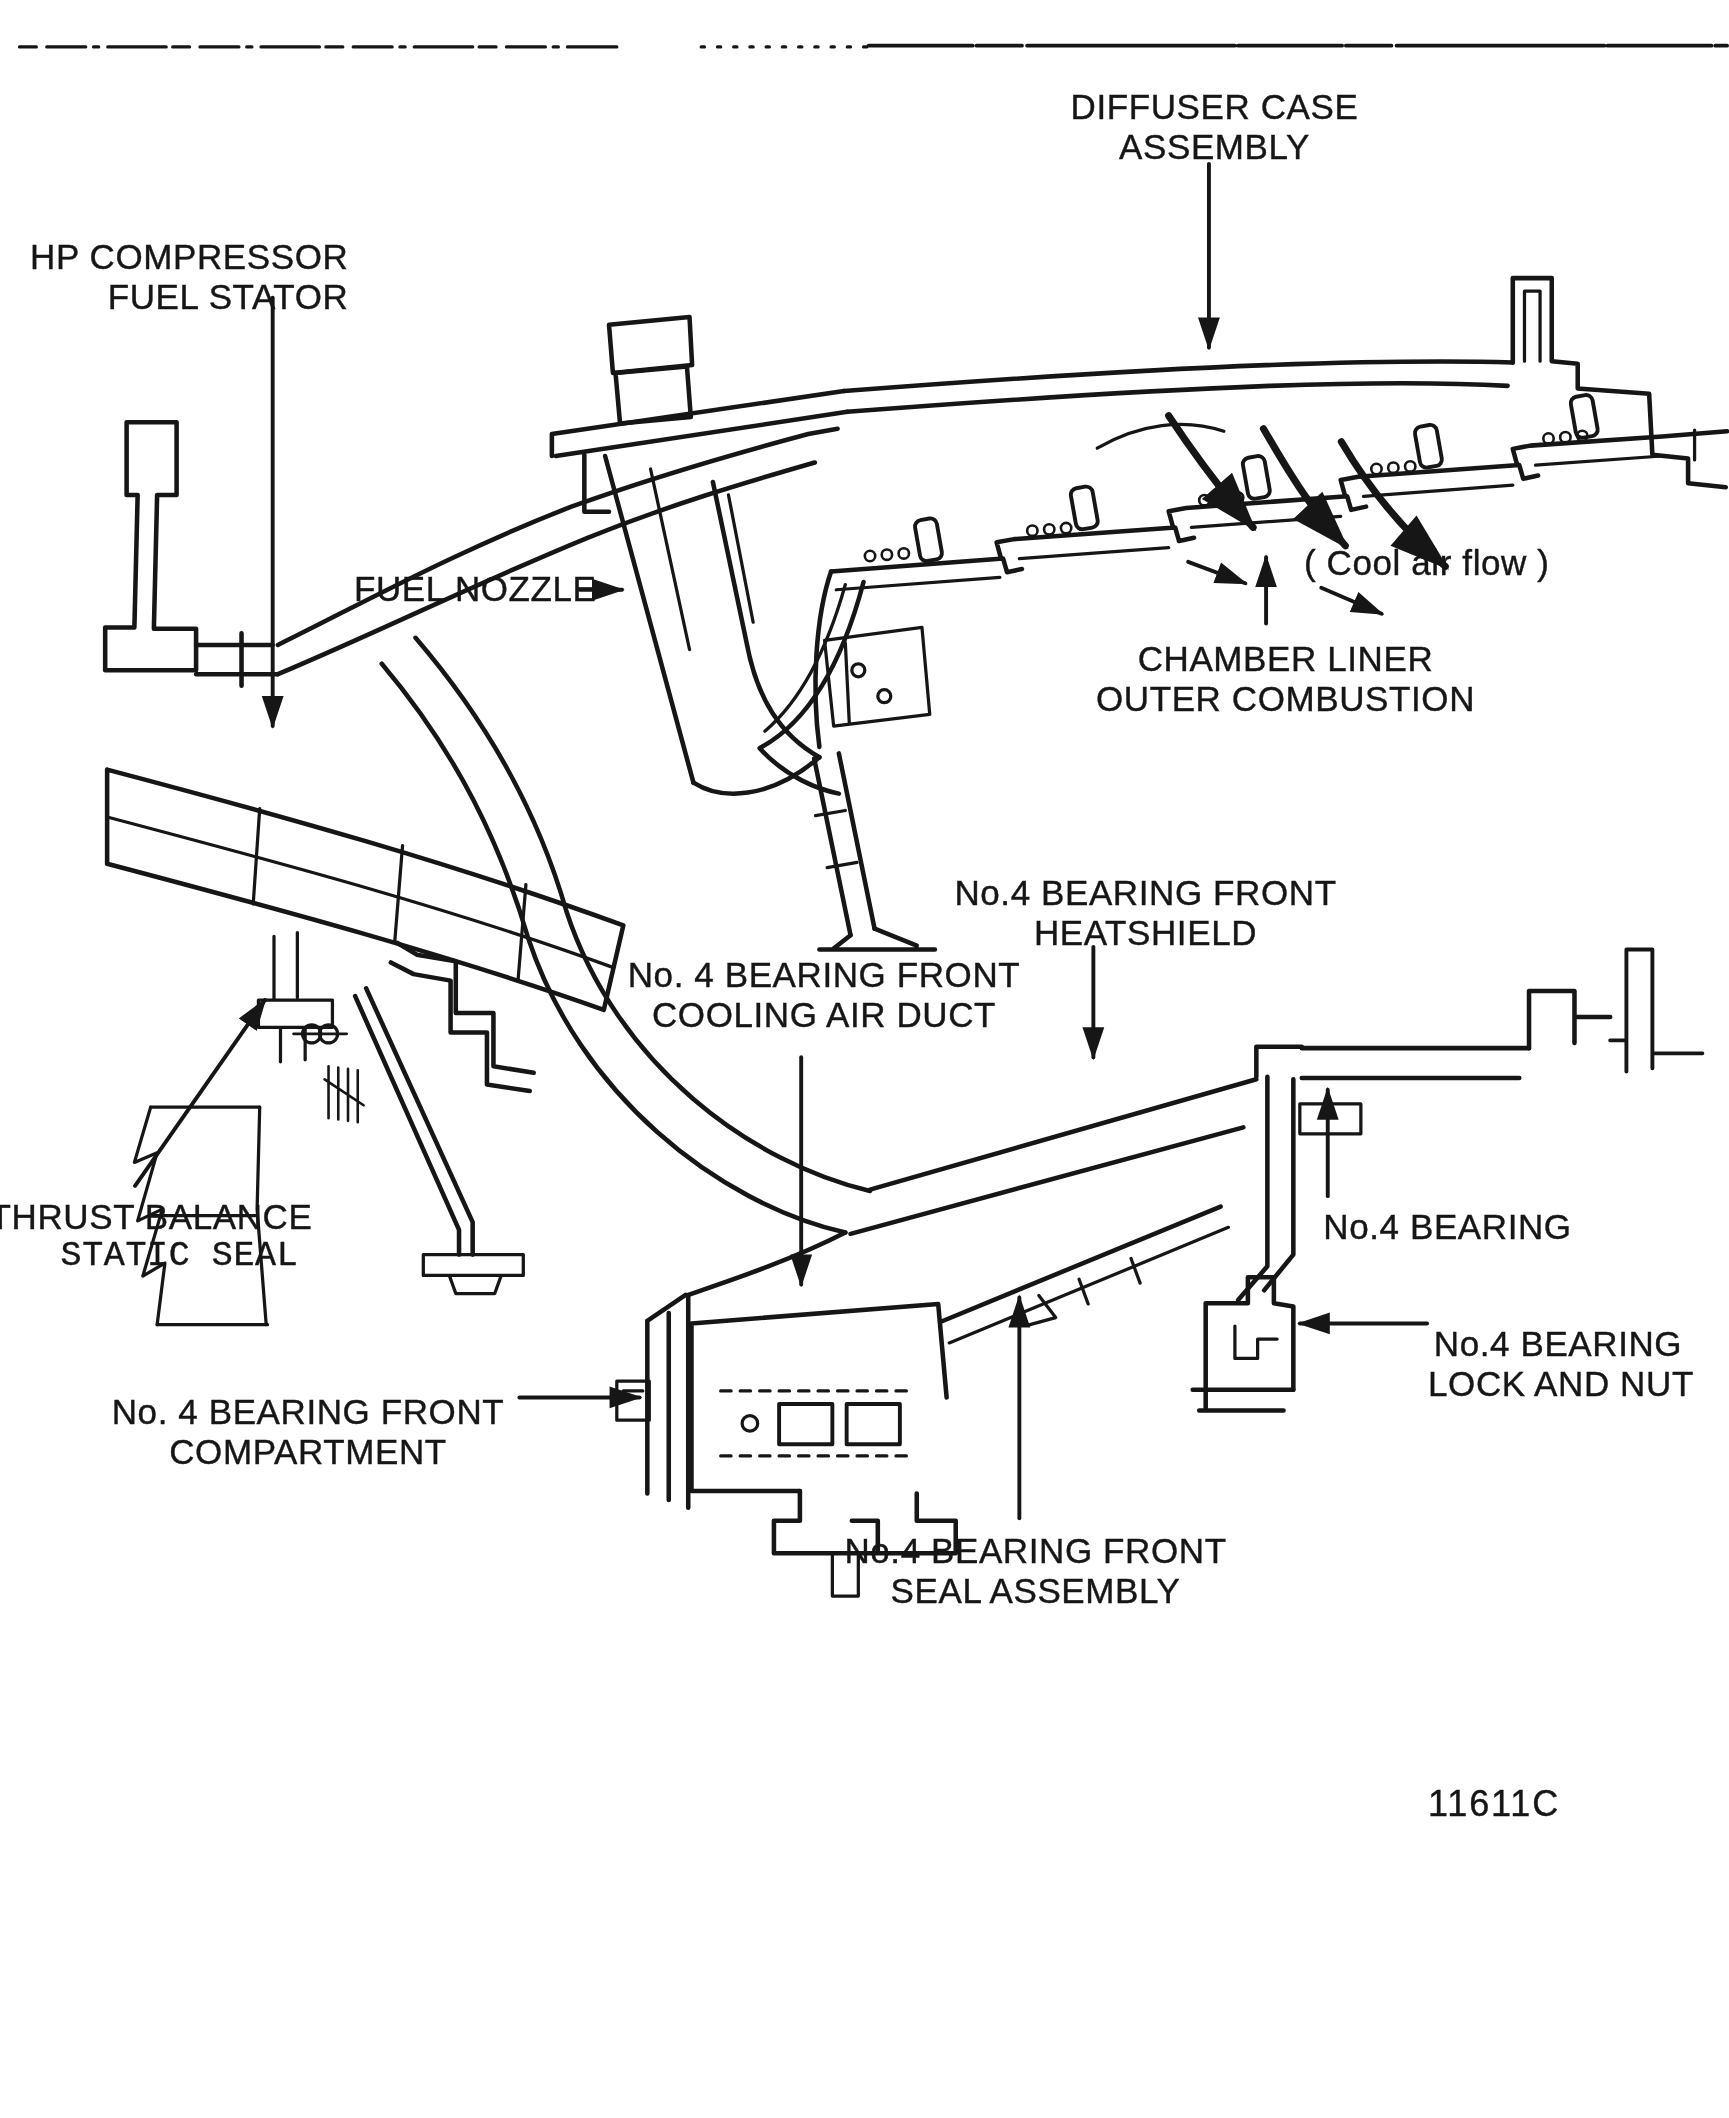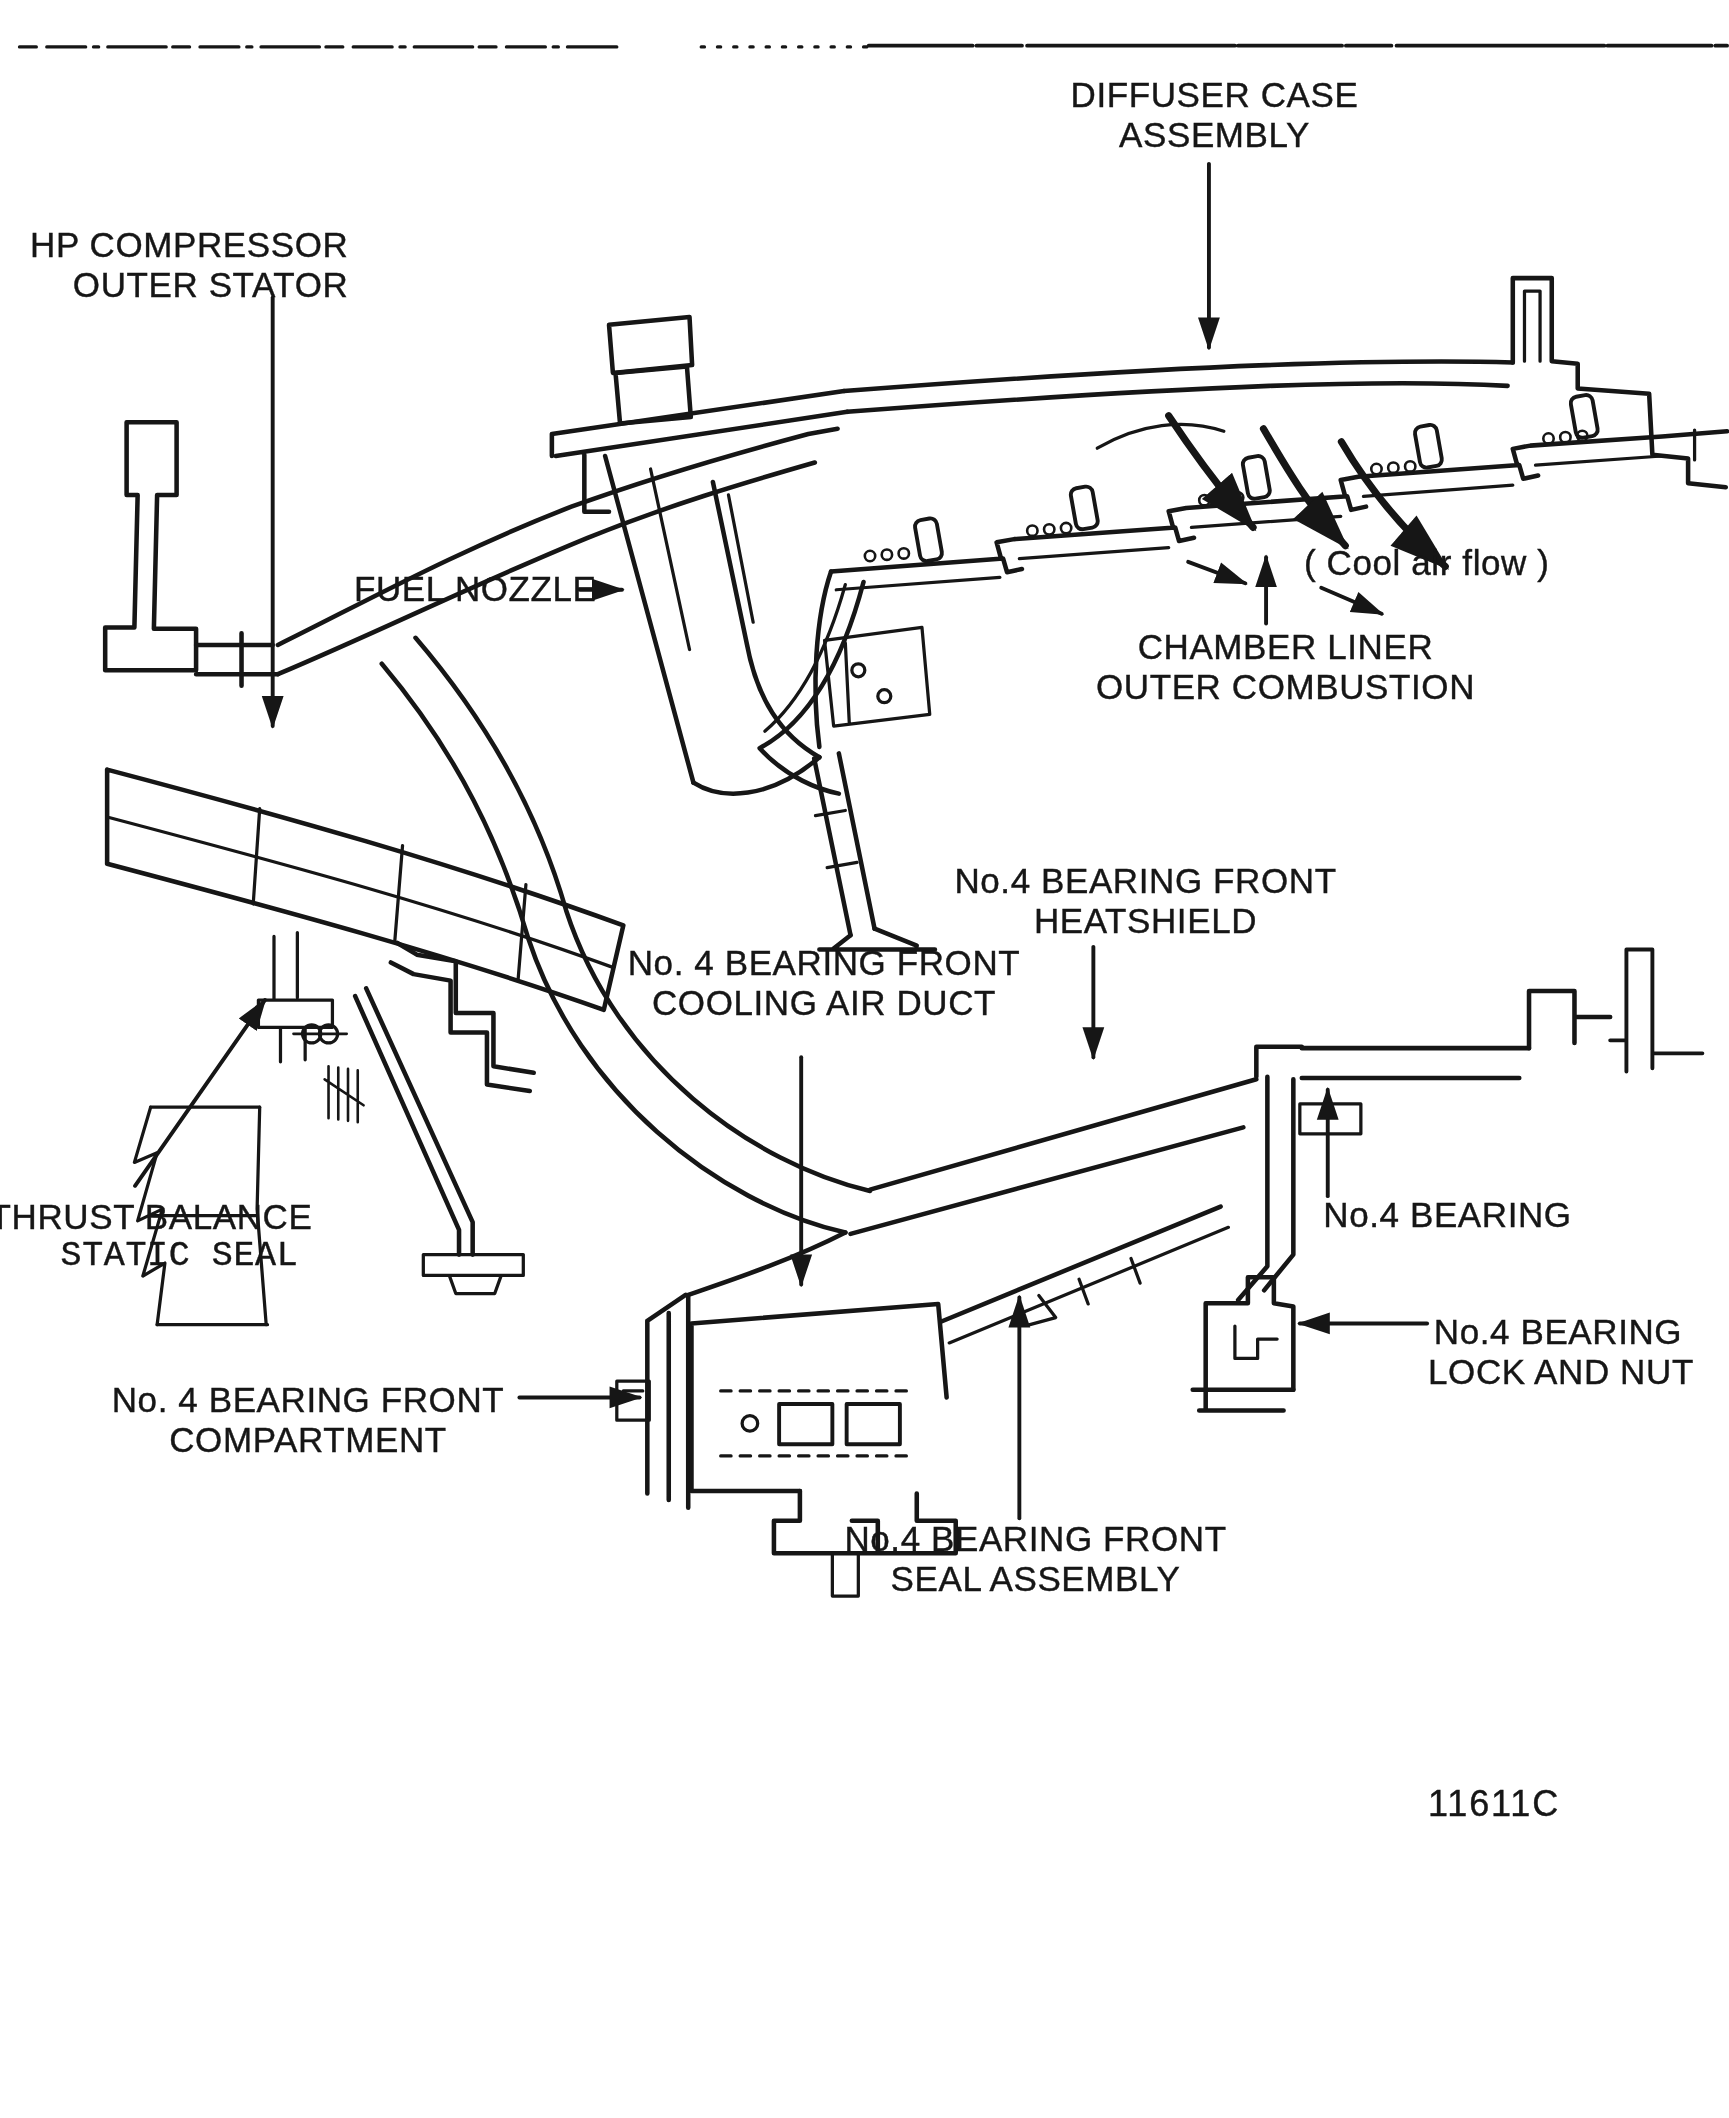--- a/index.html
+++ b/index.html
@@ -1,21 +1,21 @@
 <!DOCTYPE html>
 <html style="font-size:10.4px"><head>
 <meta charset="utf-8">
 <style>
   html,body{margin:0;padding:0;background:#fff;}
   #page{position:relative;width:1729px;height:2119px;background:#fff;overflow:hidden;
         font-family:"Liberation Sans",sans-serif;}
   svg{position:absolute;left:0;top:0;}
   .lbl{position:absolute;font-size:35px;line-height:1.13;font-weight:400;color:#161616;
        letter-spacing:0.6px;white-space:nowrap;-webkit-text-stroke:0.4px #161616;}
-  .center{text-align:center;}
+  .center{text-align:center;margin-top:12px;}
   .fig{font-size:36px;letter-spacing:1.9px;}
   .ind{margin-left:71px;display:block;font-family:Liberation Mono, monospace;}
   .blk{display:block;}
 </style>
 </head>
 <body>
 
 <div id="page">
 
   <svg width="1729" height="2119" viewBox="0 0 2663 3263">
@@ -182,21 +182,21 @@
     </g>
   </svg>
 
   <div class="lbl center" style="left:1039px;top:75px;width:351px;">
     <span class="blk">DIFFUSER CASE</span>
     <span class="blk">ASSEMBLY</span>
   </div>
 
   <div class="lbl center" style="left:10.4px;top:225px;width:338px;text-align:right;">
     <span class="blk">HP COMPRESSOR</span>
-    <span class="blk">OUTER STATOR</span>
+    <span class="blk">FUEL STATOR</span>
   </div>
 
   <div class="lbl" style="left:308px;top:569px;margin-left:46px;">
     <span>FUEL NOZZLE</span>
   </div>
 
   <div class="lbl" style="left:1304px;top:543px;">
     <span>( Cool air flow )</span>
   </div>
 

